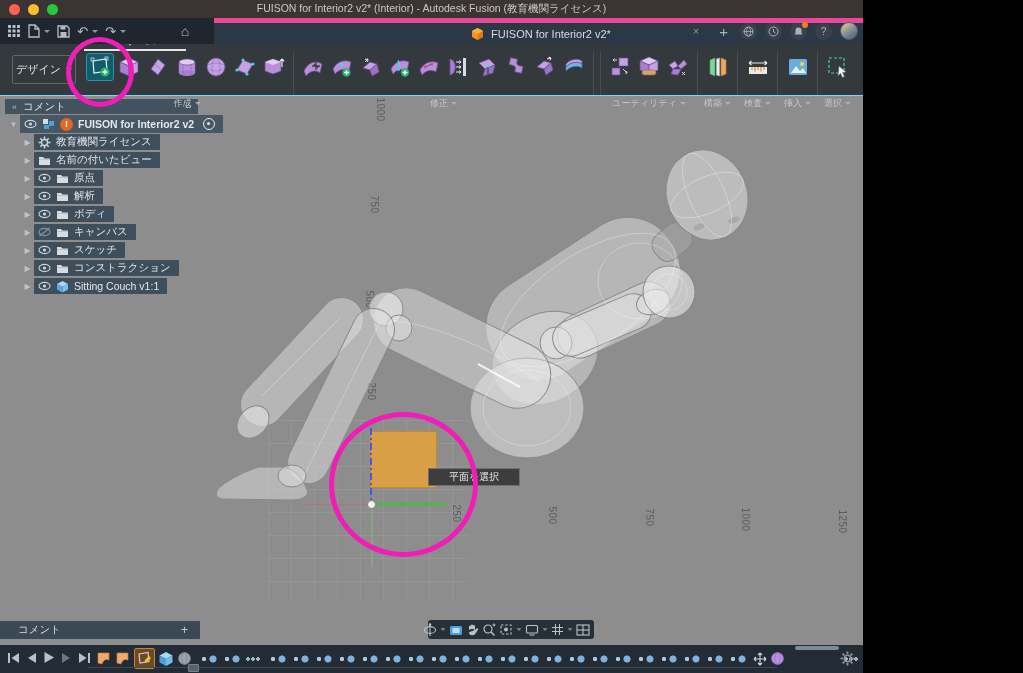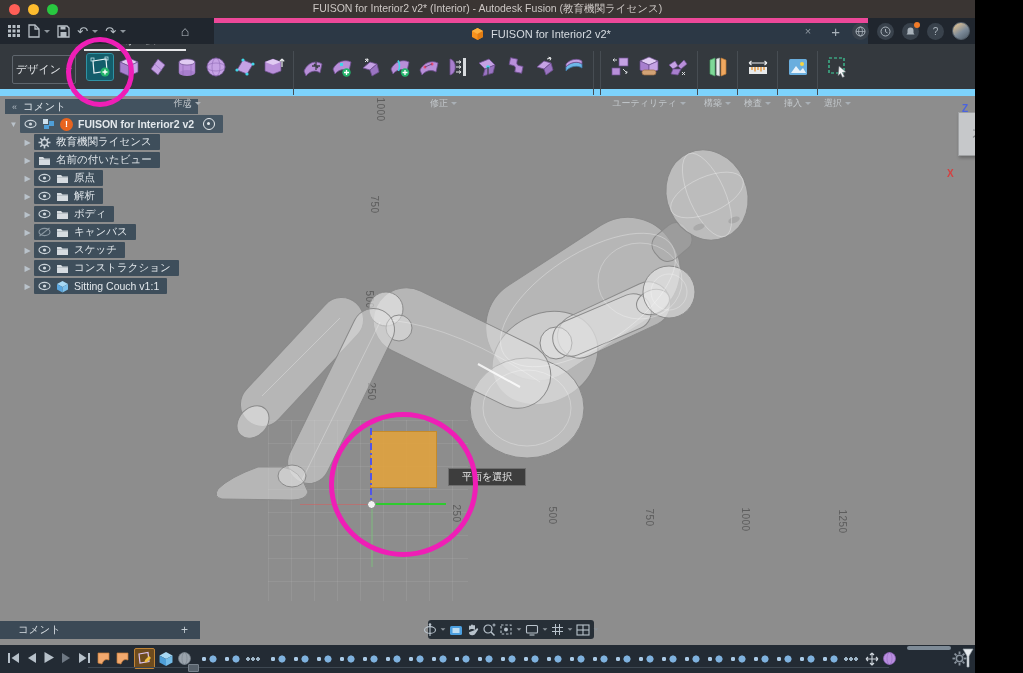--- a/index.html
+++ b/index.html
@@ -1,17 +1,17 @@
 <!DOCTYPE html>
 <html><head>
 <meta charset="utf-8">
 <style>
   *{box-sizing:border-box;margin:0;padding:0;}
   body{margin:0;background:#000;font-family:"Liberation Sans","DejaVu Sans",sans-serif;-webkit-font-smoothing:antialiased;}
-  .app{position:relative;width:975px;height:673px;overflow:hidden;background:#8d8d8d;}
+  .app{position:relative;width:863px;height:673px;overflow:hidden;background:#8d8d8d;}
 
   
   .titlebar{position:absolute;top:0;left:0;right:0;height:18px;background:#3a3533;z-index:30;}
   .lights{position:absolute;left:9px;top:4px;display:flex;gap:8px;}
   .light{width:11px;height:11px;border-radius:50%;}
   .light.r{background:#ff5f57}.light.y{background:#febc2e}.light.g{background:#28c840}
   .title-text{position:absolute;left:0;right:0;top:2px;text-align:center;font-size:10.5px;color:#ccc7c4;}
 
   
   .tabbar{position:absolute;top:18px;left:0;right:0;height:26px;background:#20262e;z-index:25;}
@@ -19,21 +19,21 @@
   .qat .glyph{font-size:13px;line-height:1;color:#b6bec5;}
   .qat .caret{width:0;height:0;border-left:3px solid transparent;border-right:3px solid transparent;border-top:3.5px solid #8d959c;margin-left:-3px;}
   .doctab{position:absolute;left:214px;top:0;width:654px;height:26px;background:#2c3845;border-top:5px solid #ec4899;display:flex;align-items:center;justify-content:center;gap:7px;color:#d7dce1;font-size:11px;}
   .doctab-close{position:absolute;right:160px;top:6px;width:14px;height:14px;color:#8e97a0;font-size:11px;text-align:center;line-height:14px;}
   .winicons{position:absolute;right:5px;top:0;height:26px;display:flex;align-items:center;gap:8px;}
   .circ-ic{width:17px;height:17px;border-radius:50%;background:#39424c;display:flex;align-items:center;justify-content:center;color:#aab3bb;font-size:10px;position:relative;}
   .bell-dot{position:absolute;right:-1px;top:-1px;width:6px;height:6px;border-radius:50%;background:#f07b28;}
   .avatar{width:18px;height:18px;border-radius:50%;background:linear-gradient(145deg,#c9b493 20%,#7d8b99 55%,#4c5a66);border:1px solid #55606b;}
 
   
-  .toolbar{position:absolute;top:44px;left:0;right:0;height:52px;background:#34393e;border-bottom:7px solid #7dd3fc;z-index:20;}
+  .toolbar{position:absolute;top:44px;left:0;right:0;height:52px;background:#34393e;border-bottom:1px solid #7dd3fc;z-index:20;}
   .design-btn{position:absolute;left:12px;top:11px;width:64px;height:29px;border:1px solid #5f666d;border-radius:2px;color:#dde0e3;font-size:11px;display:flex;align-items:center;justify-content:center;gap:5px;}
   .form-tab{position:absolute;left:84px;top:-10px;width:102px;text-align:center;color:#eceeef;font-size:10.5px;z-index:26;}
   .form-tab .underline{margin-top:1px;height:2px;background:#e5e7e9;}
   .ribbon{position:absolute;left:84px;top:7px;display:flex;align-items:flex-start;}
   .tb-group{display:flex;flex-direction:column;align-items:center;padding:0 3px;}
   .tb-icons{display:flex;align-items:center;gap:3px;height:31px;}
   .tb-label{margin-top:15px;font-size:9px;color:#c3c8cc;display:flex;align-items:center;gap:3px;white-space:nowrap;}
   .caret{width:0;height:0;border-left:3px solid transparent;border-right:3px solid transparent;border-top:3.5px solid #a9b0b6;}
   .tb-sep{width:1px;height:44px;background:#474d53;margin:0 3px;}
   .ticon{width:26px;height:26px;display:flex;align-items:center;justify-content:center;}
@@ -46,21 +46,21 @@
     background-size:23px 23px;}
   .axlab{position:absolute;color:#5d5d5d;font-size:10px;transform:rotate(90deg);letter-spacing:.5px;}
   .fig{position:absolute;left:0;top:0;}
   .plane-sel{position:absolute;left:370px;top:335px;width:67px;height:57px;background:rgba(227,163,60,.88);border:1px solid rgba(196,136,38,.9);}
   .ax-green{position:absolute;left:372px;top:407px;width:74px;height:2px;background:#2ecb2e;}
   .ax-green-faint{position:absolute;left:371px;top:409px;width:2px;height:62px;background:rgba(120,205,120,.38);}
   .ax-red-faint{position:absolute;left:300px;top:408px;width:71px;height:1px;background:rgba(222,90,90,.5);}
   .ax-blue{position:absolute;left:370px;top:332px;width:2px;height:74px;
     background:repeating-linear-gradient(180deg,#5055e8 0 7px,transparent 7px 10px,#5055e8 10px 12px,transparent 12px 15px);}
   .origin-dot{position:absolute;left:367px;top:404px;width:9px;height:9px;border-radius:50%;background:#f2f2f2;border:1px solid #7d7d7d;}
-  .tooltip{position:absolute;left:448px;top:372px;background:#3d3d3d;border:1px solid #6f6f6f;color:#ececec;font-size:10px;padding:1px 13px;white-space:nowrap;}
+  .tooltip{position:absolute;left:428px;top:372px;background:#3d3d3d;border:1px solid #6f6f6f;color:#ececec;font-size:10px;padding:1px 20px;white-space:nowrap;}
   .pink-circle{position:absolute;border:5px solid #ef1eb6;border-radius:50%;z-index:40;}
   .pc-canvas{left:329px;top:316px;width:149px;height:145px;}
   .pc-toolbar{position:absolute;left:66px;top:37px;width:68px;height:70px;border:5px solid #ef1eb6;border-radius:50%;z-index:50;}
 
   
   .viewcube{position:absolute;left:958px;top:16px;width:44px;height:44px;background:#c6c8ca;border:1px solid #9fa1a3;box-shadow:1px 2px 3px rgba(0,0,0,.25);display:flex;align-items:center;justify-content:center;color:#7a7c7e;font-size:15px;}
   .vc-ax{position:absolute;font-size:10px;font-weight:bold;}
 
   
   .browser{position:absolute;left:5px;top:3px;z-index:10;font-size:10.5px;}

